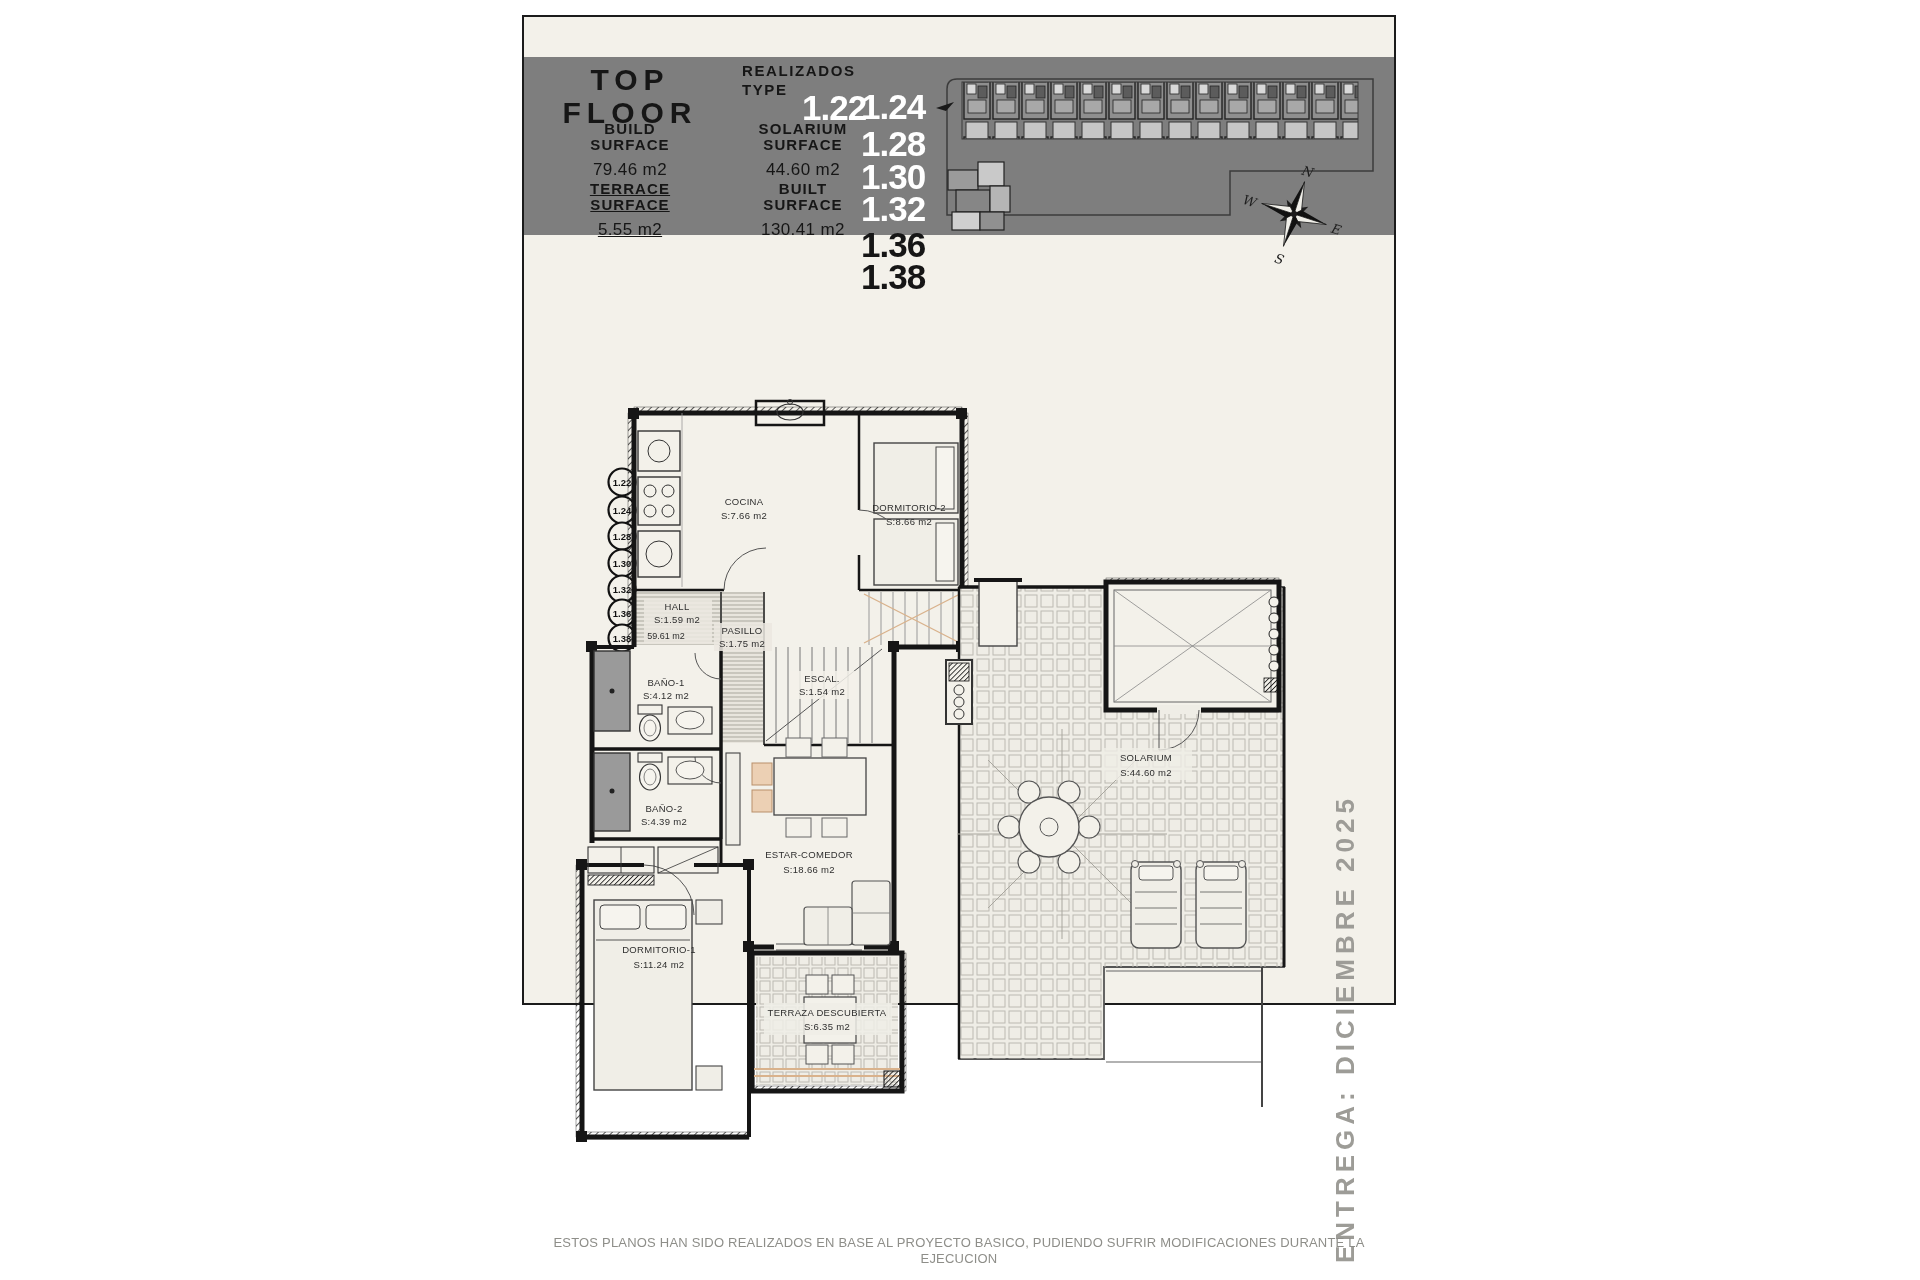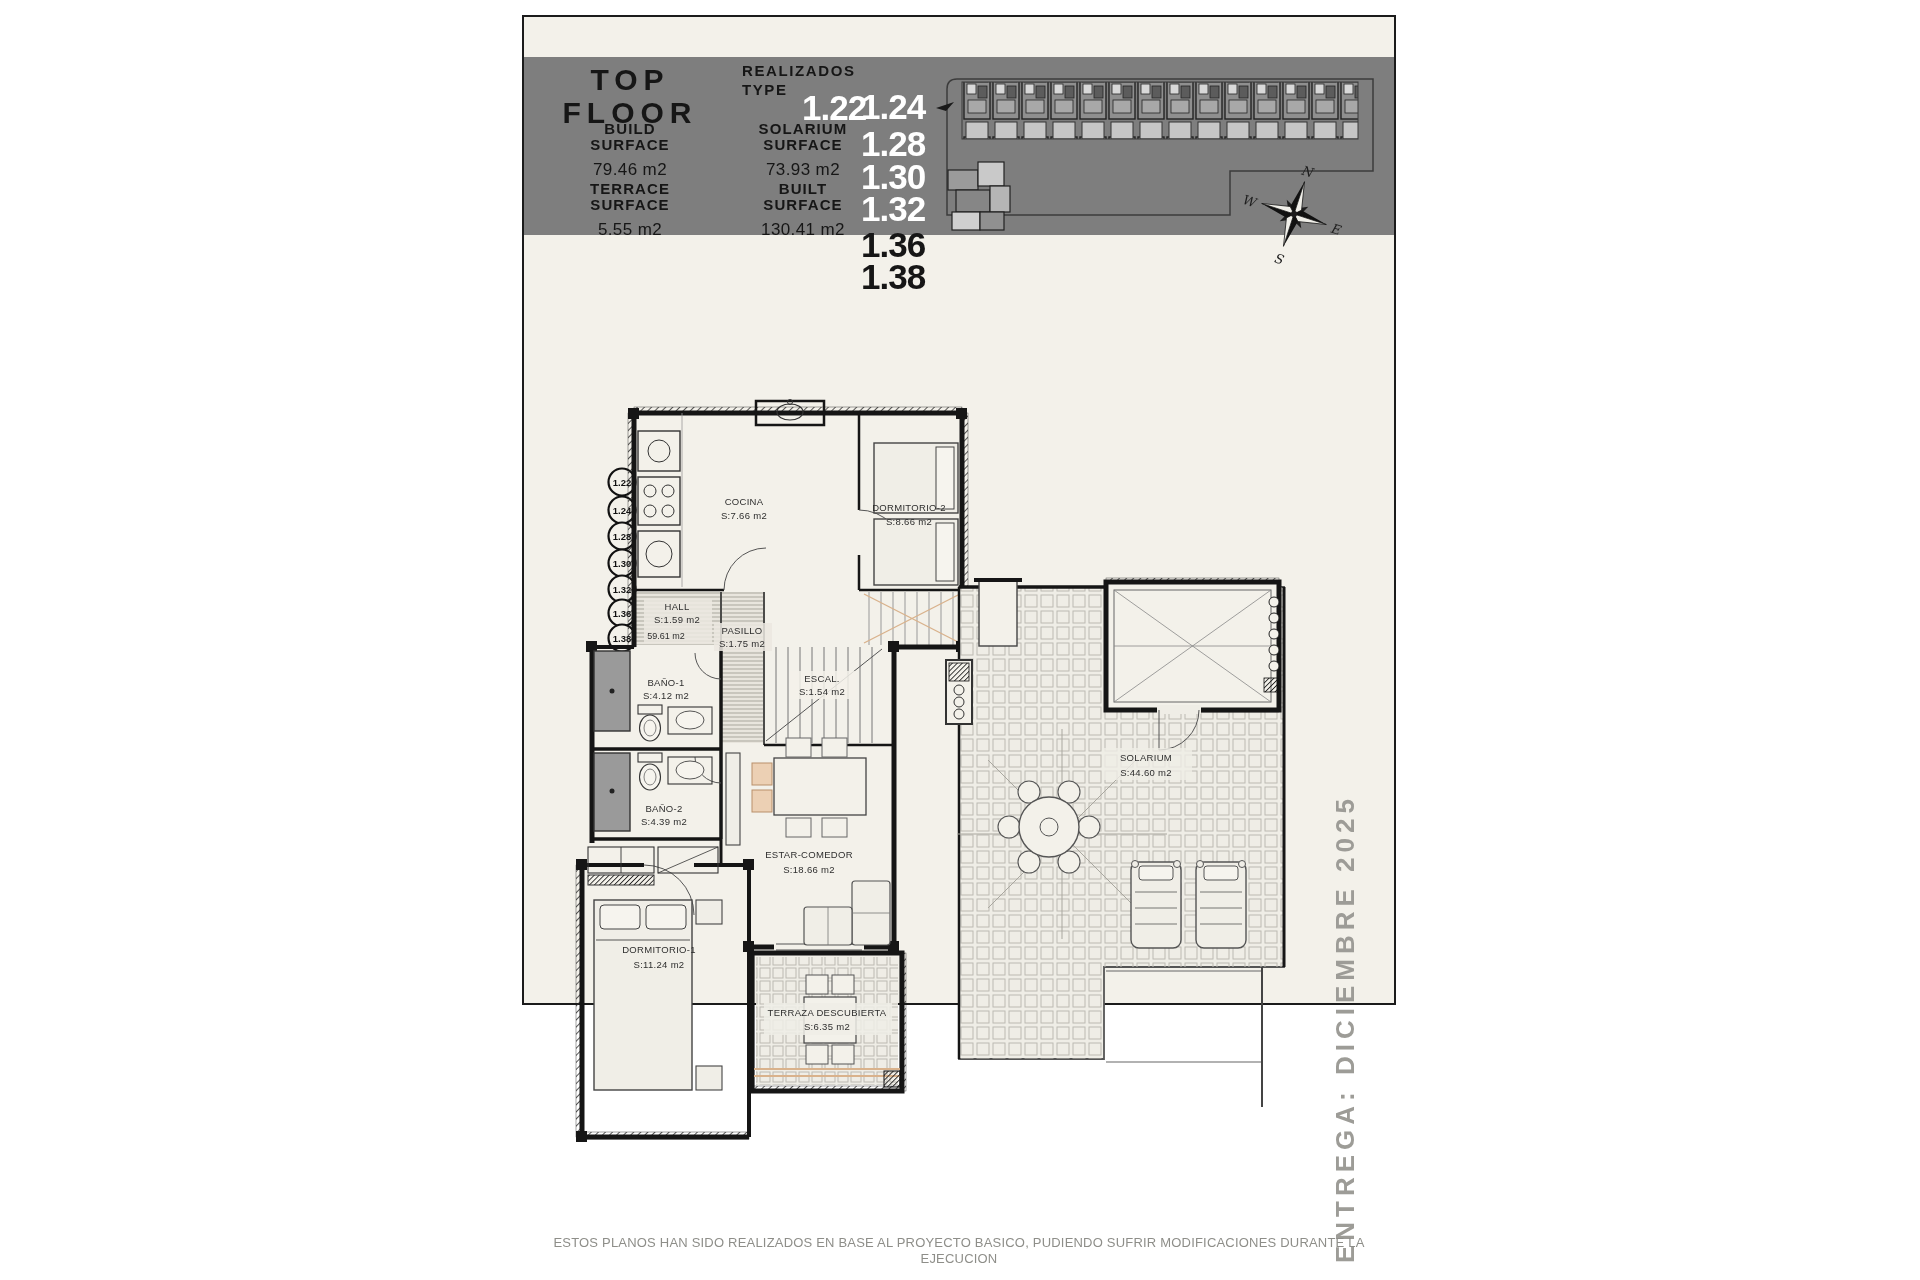--- a/index.html
+++ b/index.html
@@ -50,23 +50,23 @@
   </div>
 
   <div class="blk c1" style="top:104px;">
     <div class="lbl">BUILD</div>
     <div class="lbl">SURFACE</div>
     <div class="val">79.46 m2</div>
   </div>
   <div class="blk c2" style="top:104px;">
     <div class="lbl">SOLARIUM</div>
     <div class="lbl">SURFACE</div>
-    <div class="val">73.93 m2</div>
-  </div>
-  <div class="blk c1" style="top:164px;">
+    <div class="val">44.60 m2</div>
+  </div>
+  <div class="blk c1" style="top:164px;text-decoration:underline;">
     <div class="lbl">TERRACE</div>
     <div class="lbl">SURFACE</div>
     <div class="val">5.55 m2</div>
   </div>
   <div class="blk c2" style="top:164px;">
     <div class="lbl">BUILT</div>
     <div class="lbl">SURFACE</div>
     <div class="val">130.41 m2</div>
   </div>
 

